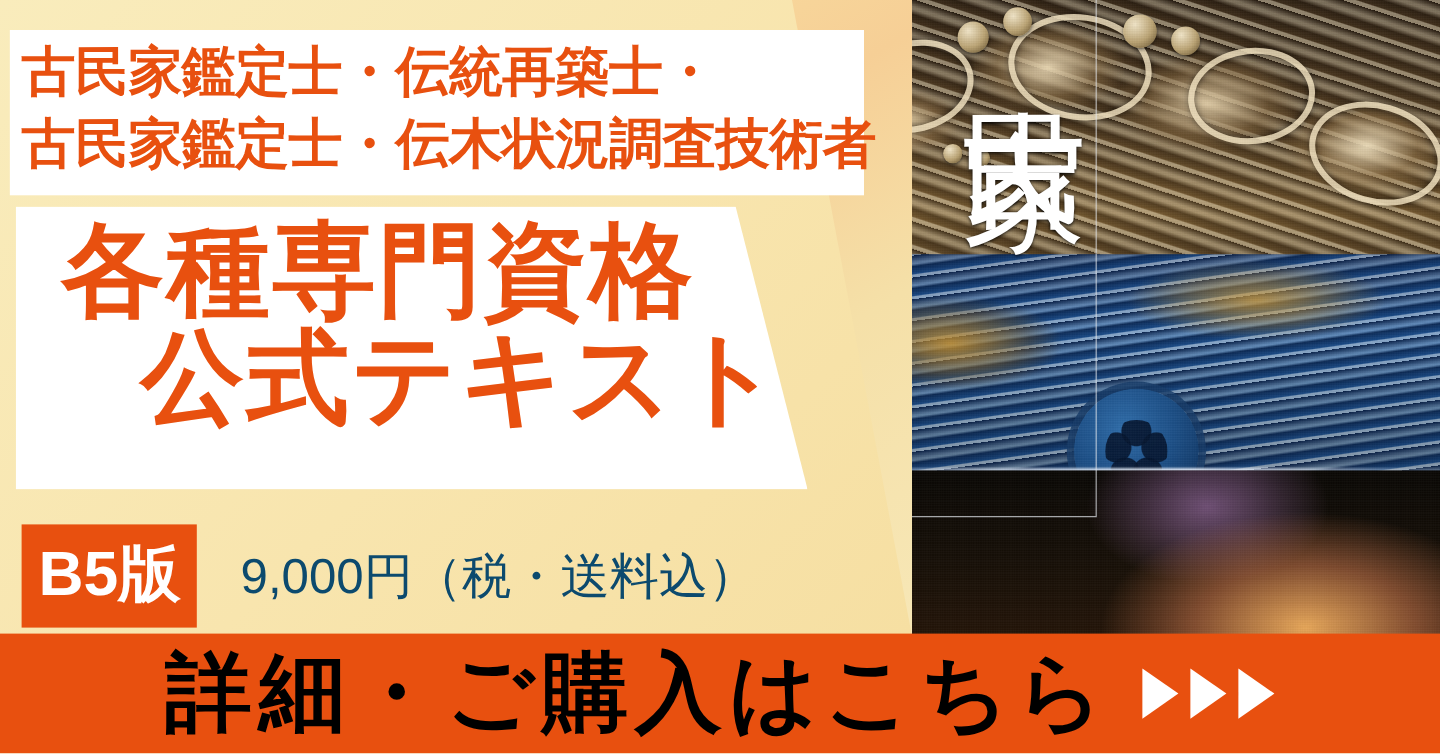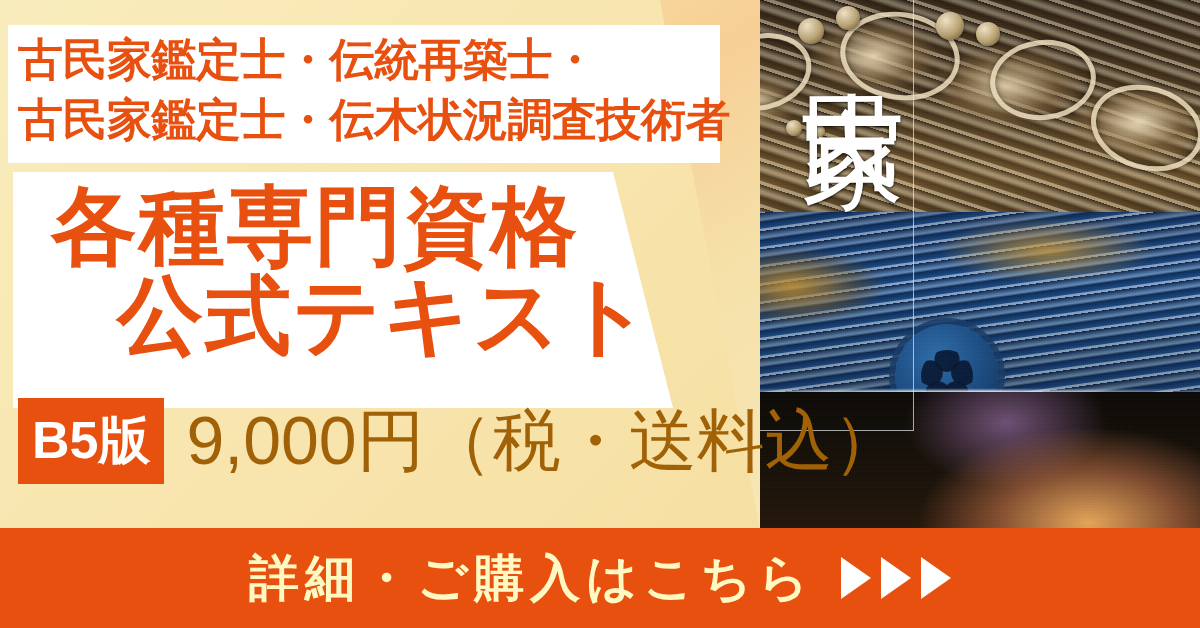--- a/index.html
+++ b/index.html
@@ -160,44 +160,44 @@
     color:#e8500f;
     font-weight:700;
     line-height:1.04;
     margin-left:31px;
   }
   .mt-1{ font-size:86px; letter-spacing:2px; display:block; }
   .mt-2{ font-size:86px; letter-spacing:2px; display:block; text-align:left; padding-left:66px; }
 
   
   .price-row{
-    position:absolute;left:18px;top:397px;height:88px;
-    display:flex;align-items:center;gap:22px;
+    position:absolute;left:18px;top:436px;height:88px;
+    display:flex;align-items:center;gap:36px;
   }
   .badge{
     background:#e8500f;color:#ffffff;
     font-weight:700;font-size:52px;
     line-height:1;
     padding:16px 14px 18px 14px;
     letter-spacing:0px;
     white-space:nowrap;
   }
   .price{
-    color:#a16207;font-weight:400;font-size:68px;
+    color:#0c4a6e;font-weight:400;font-size:41px;
     letter-spacing:0px;white-space:nowrap;
   }
 
   
   .cta-bar{
     position:absolute;left:0;bottom:0;width:1200px;height:100px;
     background:#e8500f;
     display:flex;align-items:center;justify-content:center;gap:26px;
   }
   .cta-text{
-    color:#fef9c3;font-weight:700;font-size:50px;
+    color:#000000;font-weight:700;font-size:72px;
     letter-spacing:6px;white-space:nowrap;
   }
   .arrows{display:flex;align-items:center;gap:10px;}
   .arrow{
     width:0;height:0;
     border-left:30px solid #ffffff;
     border-top:21px solid transparent;
     border-bottom:21px solid transparent;
   }
 </style>

